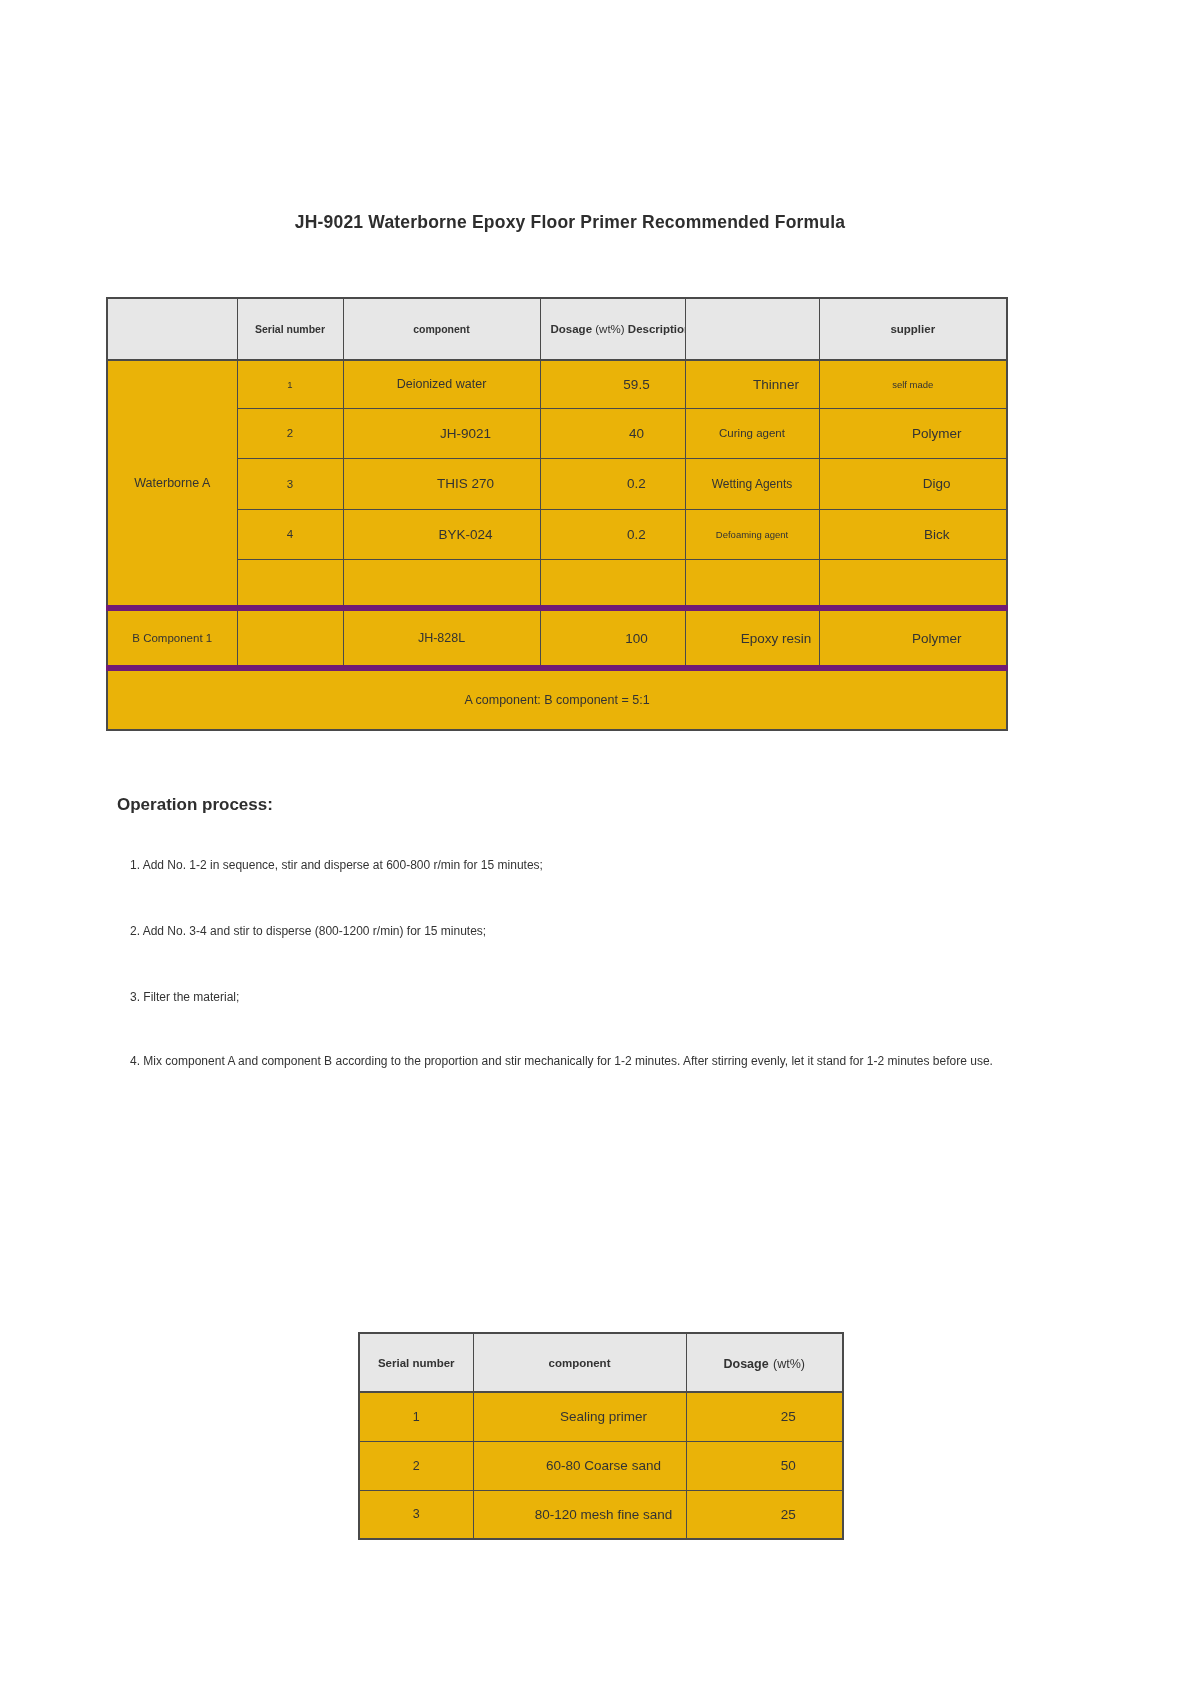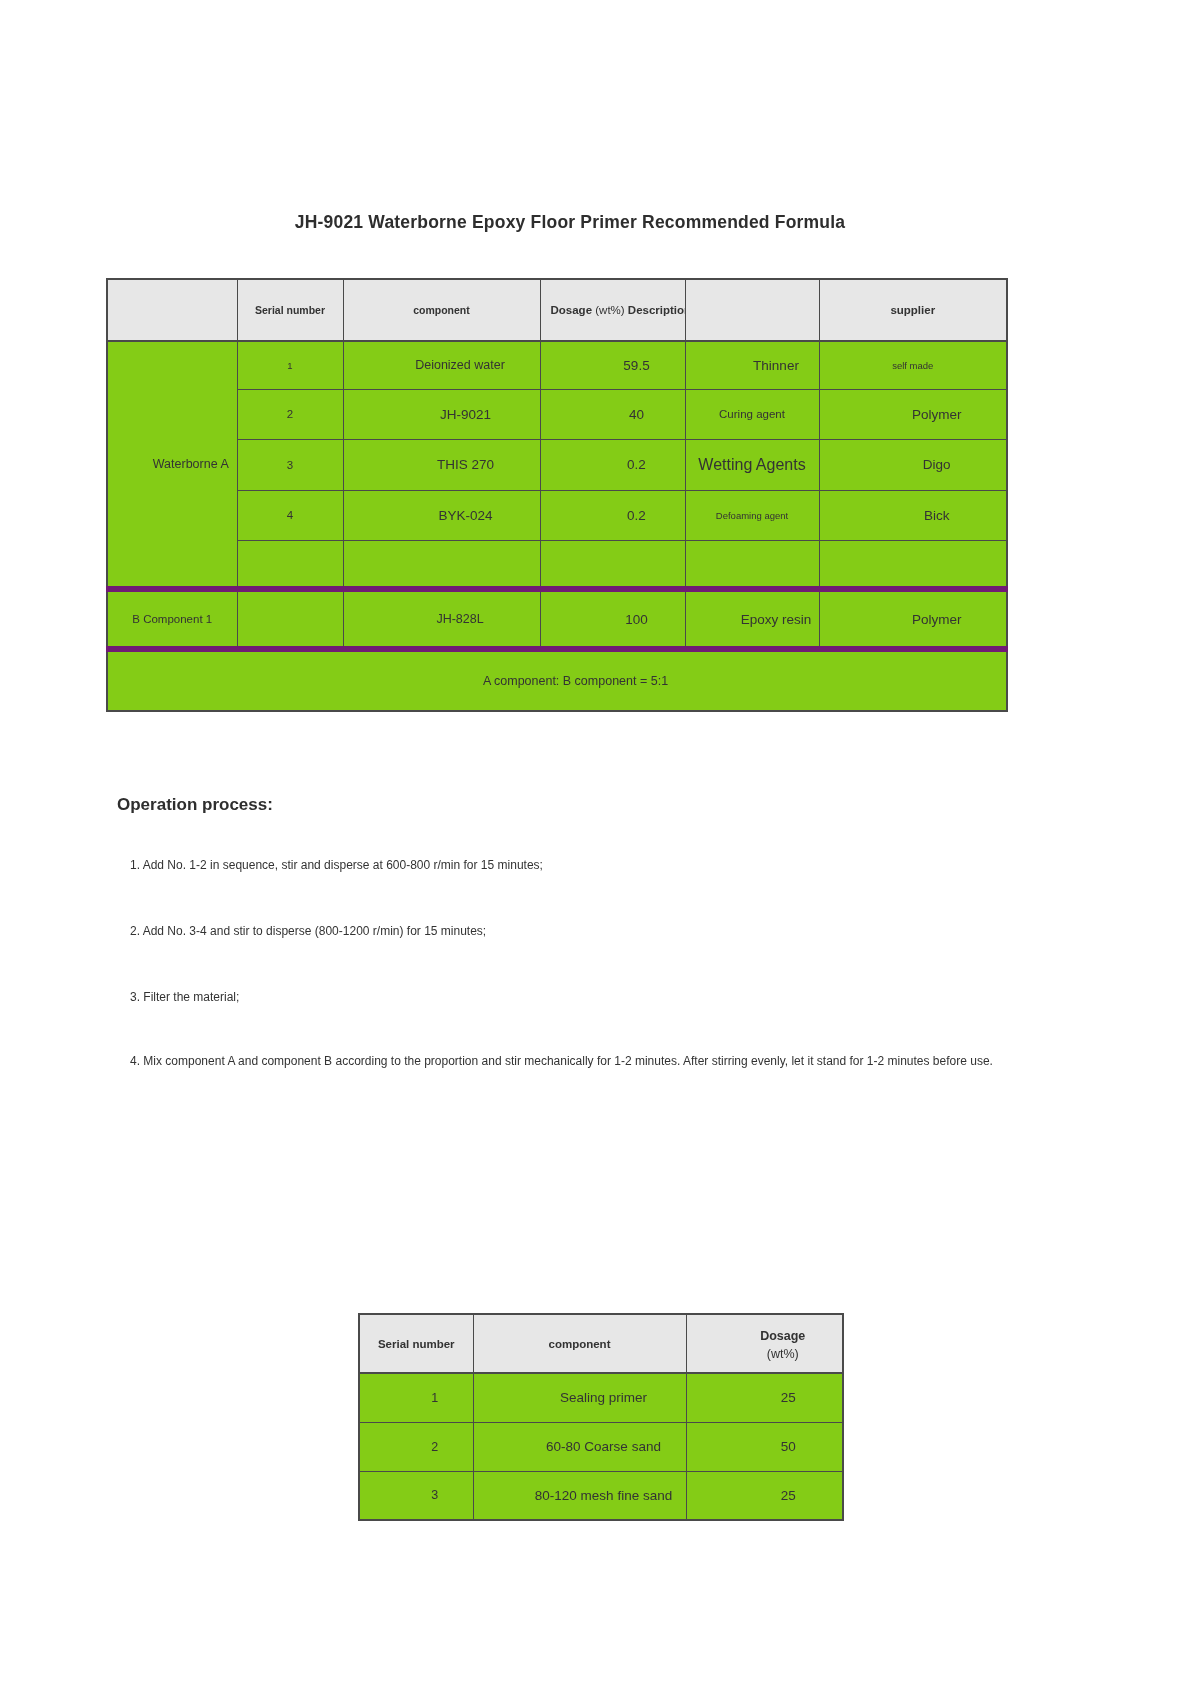--- a/index.html
+++ b/index.html
@@ -21,44 +21,45 @@
     color: #2e2e2e;
     letter-spacing: 0.2px;
   }
   #title1 { top: 212px; left: 0; width: 1140px; }
   #title2 { top: 1250px; left: 0; width: 1116px; }
 
   table {
     position: absolute;
     border-collapse: collapse;
     table-layout: fixed;
-    background: #84cc16;
+    background: #eab308;
+    margin-top: 19px;
   }
   th, td {
     border: 1px solid #4a4a4a;
     text-align: center;
     vertical-align: middle;
     color: #333333;
     overflow: hidden;
   }
   table.t1, table.t2 { border: 2px solid #4a4a4a; }
   thead th {
     background: #e7e7e7;
     font-weight: bold;
     border-bottom: 2px solid #4a4a4a;
   }
   tr.b-row td, tr.footer-row td { border-top: 6px solid #701a75; }
 
   #table1 { left: 106px; top: 278px; width: 900px; }
   #table2 { left: 358px; top: 1313px; width: 484px; }
 
   .fs9  { font-size: 9.5px; }
-  .fs10 { font-size: 16px; text-align: center; }
+  .fs10 { font-size: 12px; text-align: center; }
   .fs11 { font-size: 11.5px; }
-  .fs12 { font-size: 12.5px; padding-left: 37px; }
+  .fs12 { font-size: 12.5px; }
   .fs13 { font-size: 13.5px; padding-left: 48px; }
   .hdr-s { font-size: 10.5px; }
   .hdr-m { font-size: 11.5px; }
 
   th.dosage-h {
     text-align: left;
     padding-left: 10px;
     padding-right: 0;
     white-space: nowrap;
     overflow: hidden;

